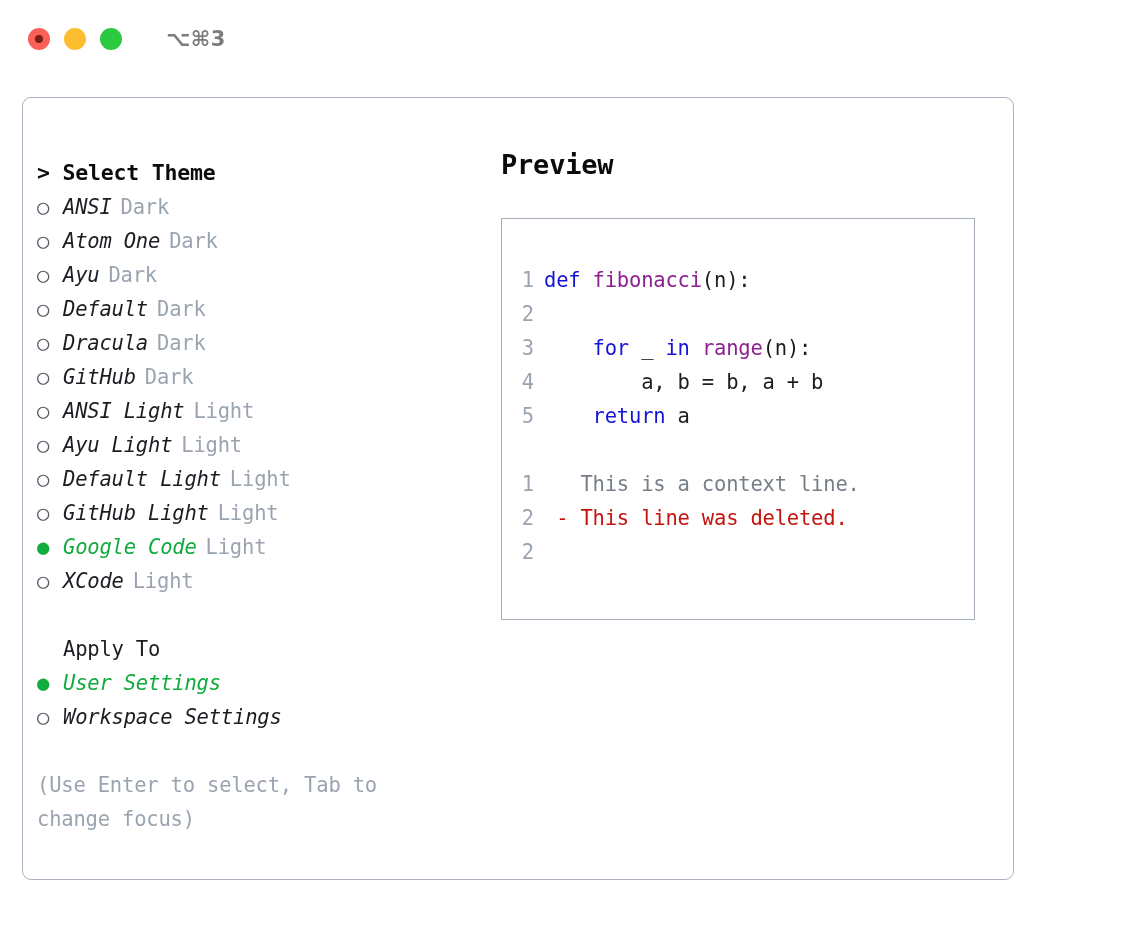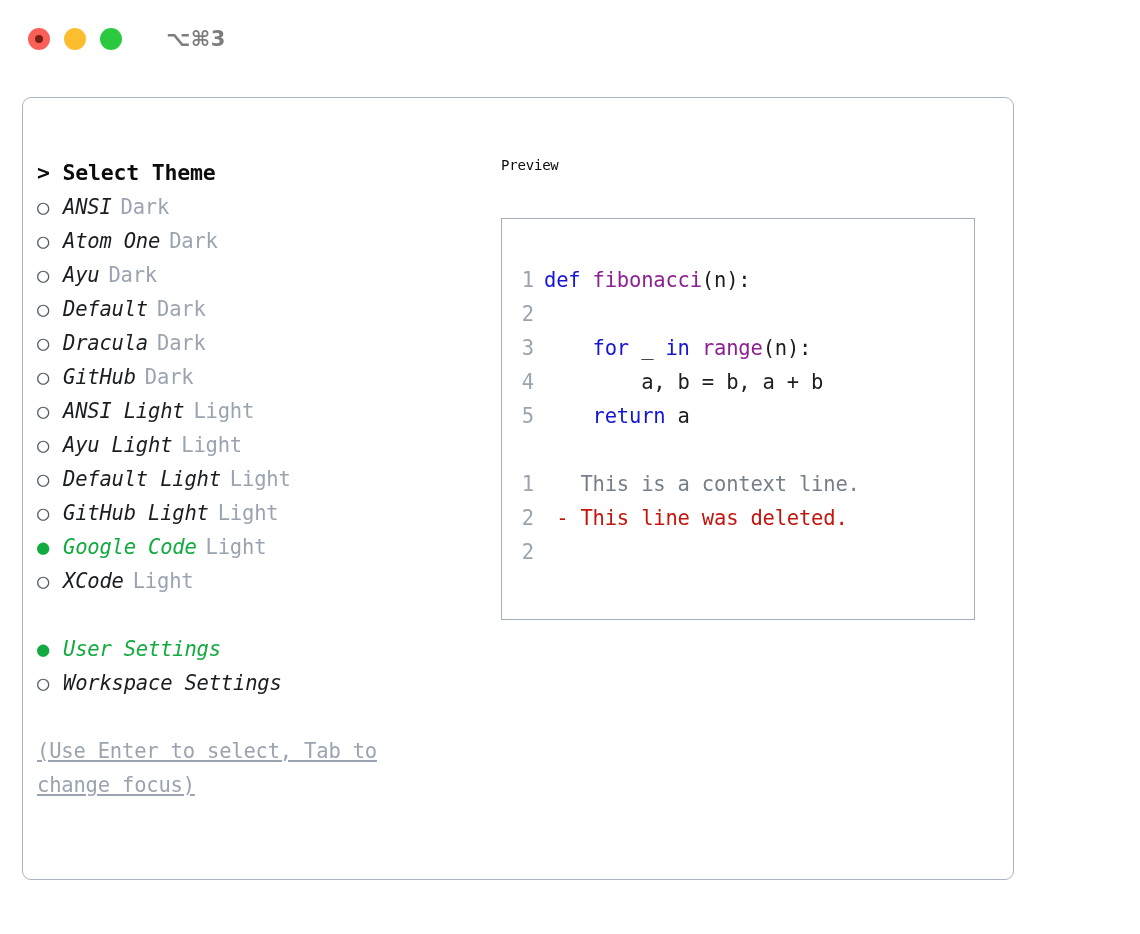--- a/index.html
+++ b/index.html
@@ -139,33 +139,32 @@
     letter-spacing: -0.2px;
   }
 
   .hint {
     margin-top: 34px;
     font-size: 20.5px;
     line-height: 34px;
     color: #9aa4b0;
     width: 410px;
     letter-spacing: -0.2px;
-    text-decoration: underline;
   }
 
   
   .right-col {
     position: absolute;
     left: 478px;
     top: 50px;
     width: 500px;
   }
   .preview-title {
-    font-size: 14px;
-    font-weight: 400;
+    font-size: 27px;
+    font-weight: 700;
     color: #0b0b0b;
     line-height: 34px;
     letter-spacing: -0.2px;
     white-space: pre;
   }
   .preview-box {
     margin-top: 36px;
     width: 474px;
     height: 402px;
     border: 1.5px solid #a5afbb;
@@ -232,20 +231,21 @@
             <div class="theme-row"><span class="bullet bullet-off">○</span><span class="theme-name">ANSI Light</span><span class="theme-variant">Light</span></div>
             <div class="theme-row"><span class="bullet bullet-off">○</span><span class="theme-name">Ayu Light</span><span class="theme-variant">Light</span></div>
             <div class="theme-row"><span class="bullet bullet-off">○</span><span class="theme-name">Default Light</span><span class="theme-variant">Light</span></div>
             <div class="theme-row"><span class="bullet bullet-off">○</span><span class="theme-name">GitHub Light</span><span class="theme-variant">Light</span></div>
             <div class="theme-row"><span class="bullet bullet-on">●</span><span class="theme-name sel">Google Code</span><span class="theme-variant">Light</span></div>
             <div class="theme-row"><span class="bullet bullet-off">○</span><span class="theme-name">XCode</span><span class="theme-variant">Light</span></div>
           </div>
 
         <div class="section-gap"></div>
 
+        <div class="apply-header">Apply To</div>
         <div id="apply-list">
             <div class="theme-row"><span class="bullet bullet-on">●</span><span class="theme-name sel">User Settings</span></div>
             <div class="theme-row"><span class="bullet bullet-off">○</span><span class="theme-name">Workspace Settings</span></div>
           </div>
 
         <div class="hint">(Use Enter to select, Tab to change focus)</div>
       </div>
 
       <div class="right-col">
         <div class="preview-title">Preview</div>

